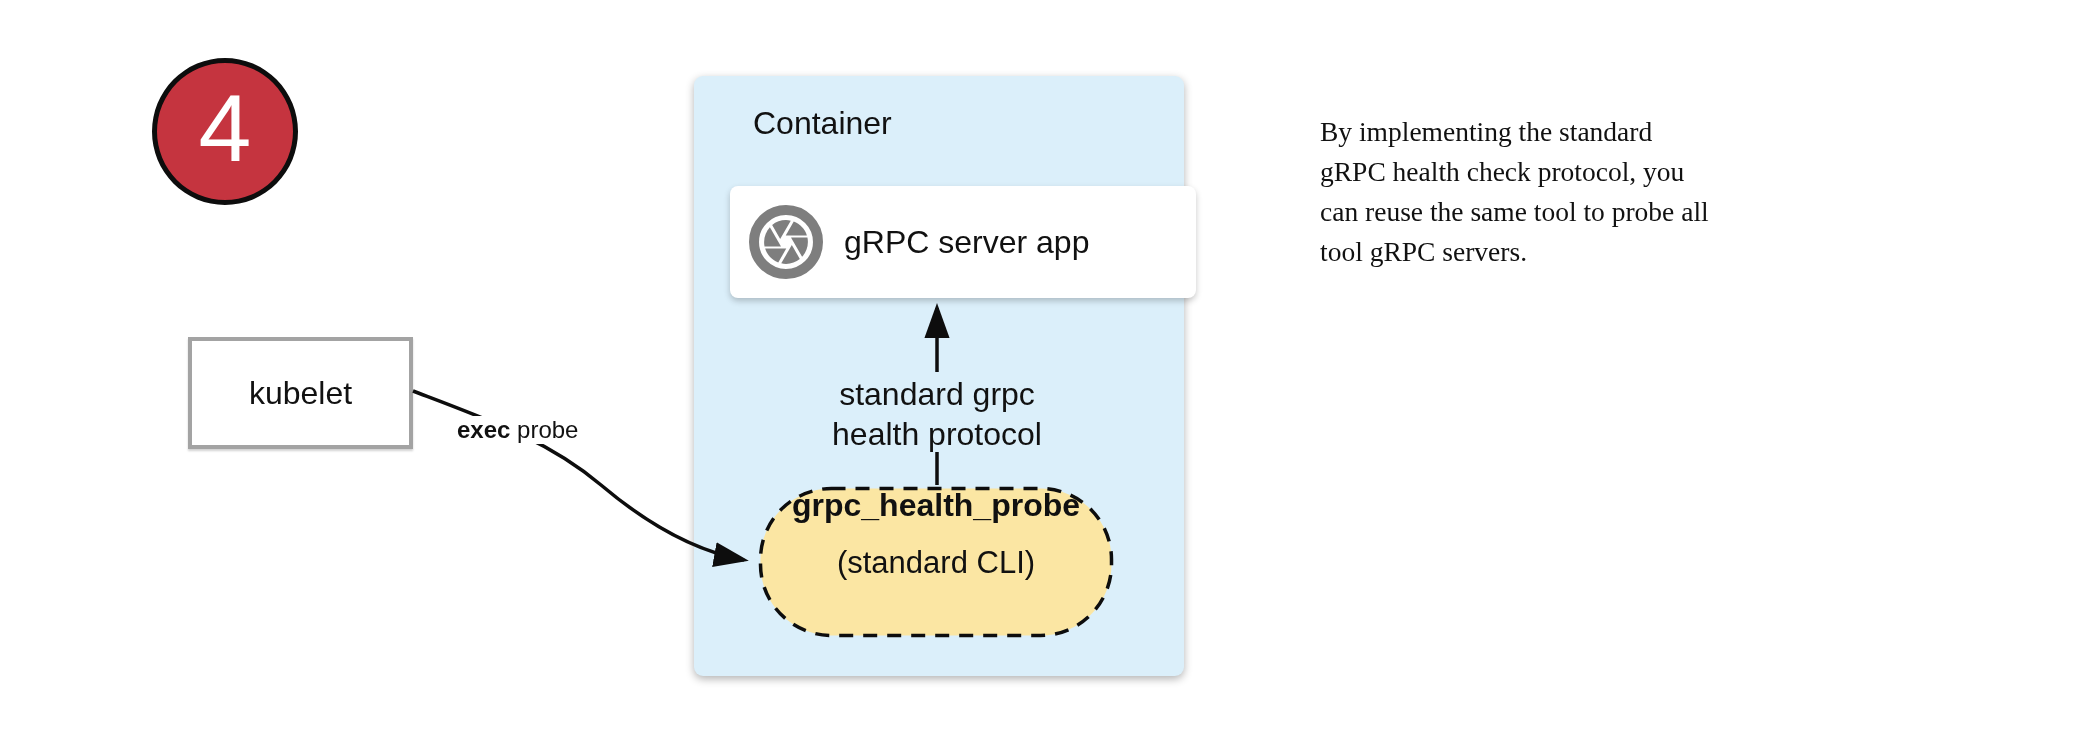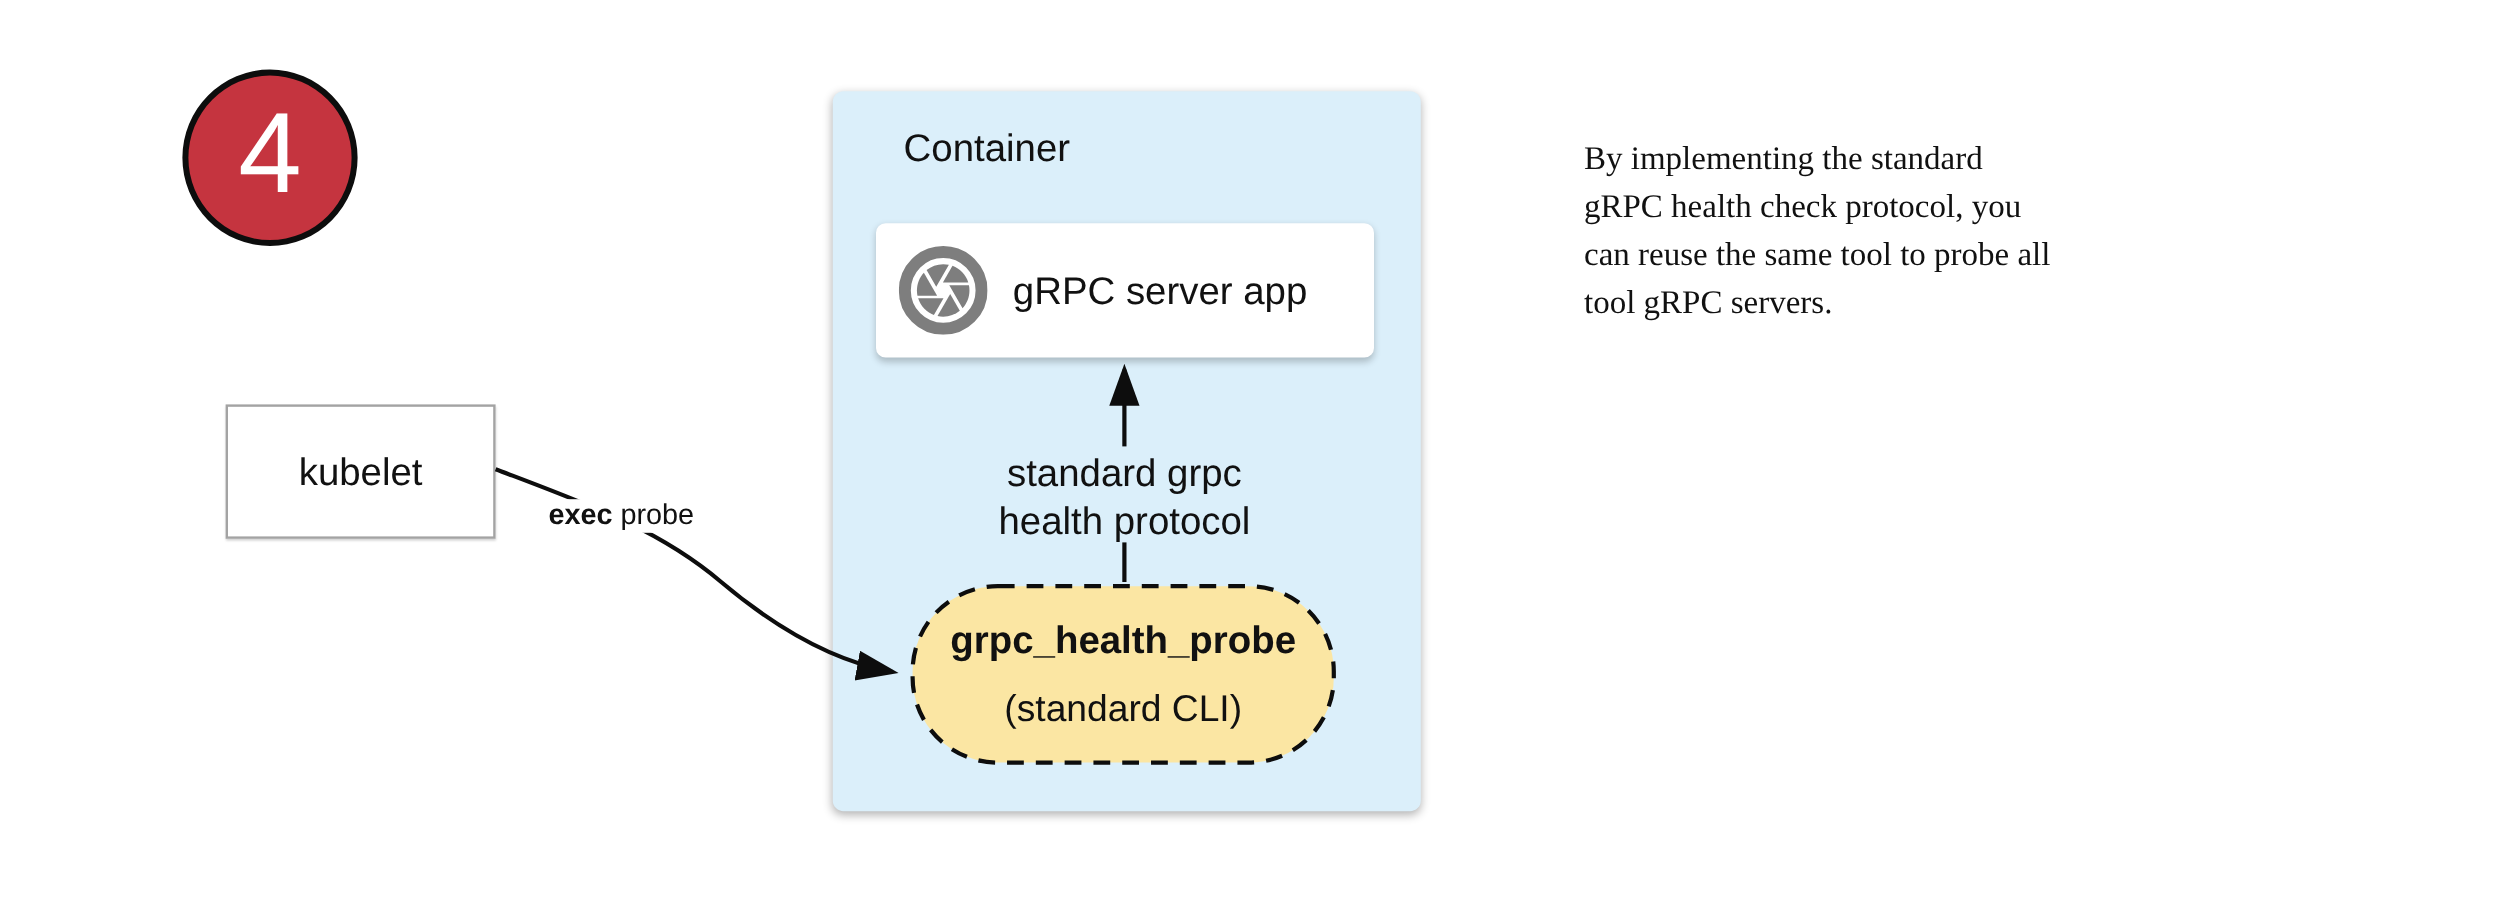--- a/index.html
+++ b/index.html
@@ -27,21 +27,21 @@
     font-size: 95px;
     line-height: 1;
     padding-bottom: 6px;
   }
 
   
   .kubelet {
     left: 188px; top: 337px;
     width: 225px; height: 112px;
     background: #ffffff;
-    border: 2px solid #a3a3a3;
+    border: 4px solid #a3a3a3;
     box-sizing: border-box;
     box-shadow: 0 2px 2px rgba(0,0,0,0.18);
     display: flex; align-items: center; justify-content: center;
     font-size: 32px;
   }
 
   
   .exec-label {
     left: 454px; top: 416px;
     font-size: 24px;
@@ -62,21 +62,21 @@
   }
   .container-title {
     left: 31px; top: 29px;
     font-size: 32px;
     margin-left: 28px;
   }
 
   
   .server-box {
     left: 36px; top: 110px;
-    width: 415px; height: 112px;
+    width: 466px; height: 112px;
     background: #ffffff;
     border-radius: 8px;
     box-shadow: 0 3px 6px rgba(0,0,0,0.22);
     display: flex; align-items: center;
     padding-left: 19px;
     box-sizing: border-box;
   }
   .server-box .label { font-size: 32px; margin-left: 21px; }
 
   
@@ -91,21 +91,21 @@
   
   .pill {
     left: 758px; top: 486px;
     width: 356px; height: 152px;
   }
   .pill svg.pill-bg { position: absolute; left: 0; top: 0; }
   .pill .pill-text {
     position: absolute; left: 0; top: 0;
     width: 100%; height: 100%;
     display: flex; flex-direction: column;
-    align-items: center; justify-content: center;
+    align-items: center; justify-content: flex-start;
     text-align: center;
   }
   .pill .pill-title { font-size: 32px; font-weight: bold; line-height: 38px; }
   .pill .pill-subtitle { font-size: 31px; line-height: 38px; margin-top: 20px; }
 
   
   .note {
     left: 1320px; top: 112px;
     width: 560px;
     font-size: 27.5px;

